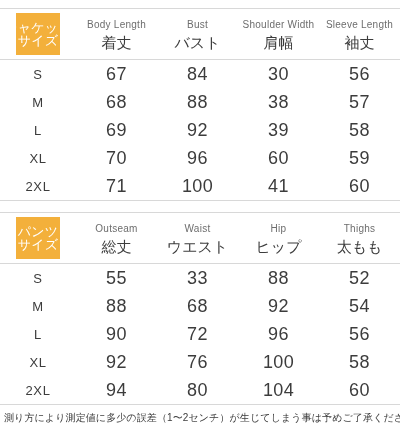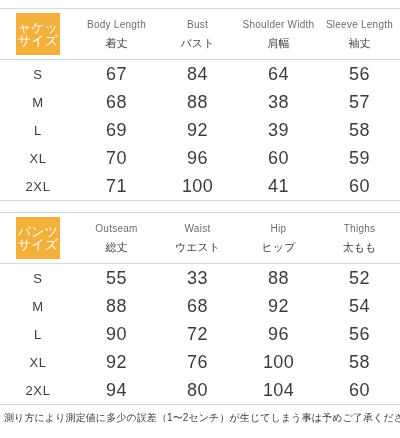--- a/index.html
+++ b/index.html
@@ -73,21 +73,21 @@
     line-height: 16px;
   }
   .col-head .en {
     display: block;
     font-size: 10px;
     color: #6d6d6d;
     letter-spacing: 0.25px;
   }
   .col-head .jp {
     display: block;
-    font-size: 11px;
+    font-size: 15px;
     color: #3c3c3c;
     margin-top: 2px;
   }
   .data-row td {
     padding: 0;
     height: 28px;
     text-align: center;
     vertical-align: middle;
     font-size: 18px;
     color: #3c3c3c;
@@ -159,21 +159,21 @@
         <col class="c-data">
         <col class="c-data">
         <col class="c-data">
         <col class="c-data">
     </colgroup>
     <tbody>
       <tr class="data-row">
         <td class="size-label">S</td>
         <td>67</td>
         <td>84</td>
-        <td>64</td>
+        <td>30</td>
         <td>56</td>
       </tr>
       <tr class="data-row">
         <td class="size-label">M</td>
         <td>68</td>
         <td>88</td>
         <td>38</td>
         <td>57</td>
       </tr>
       <tr class="data-row">

